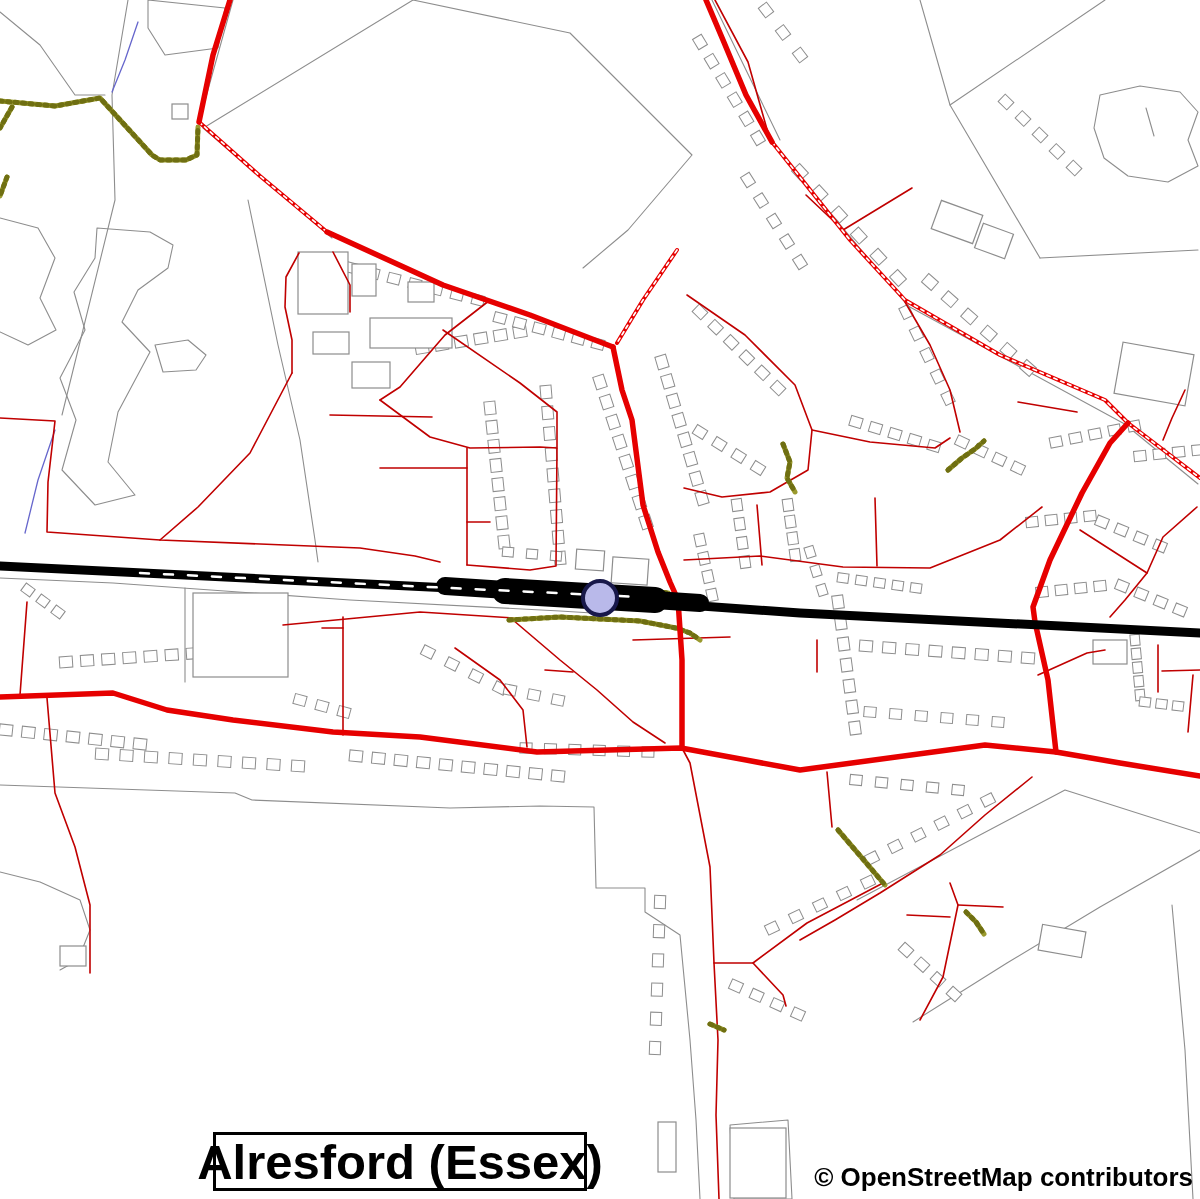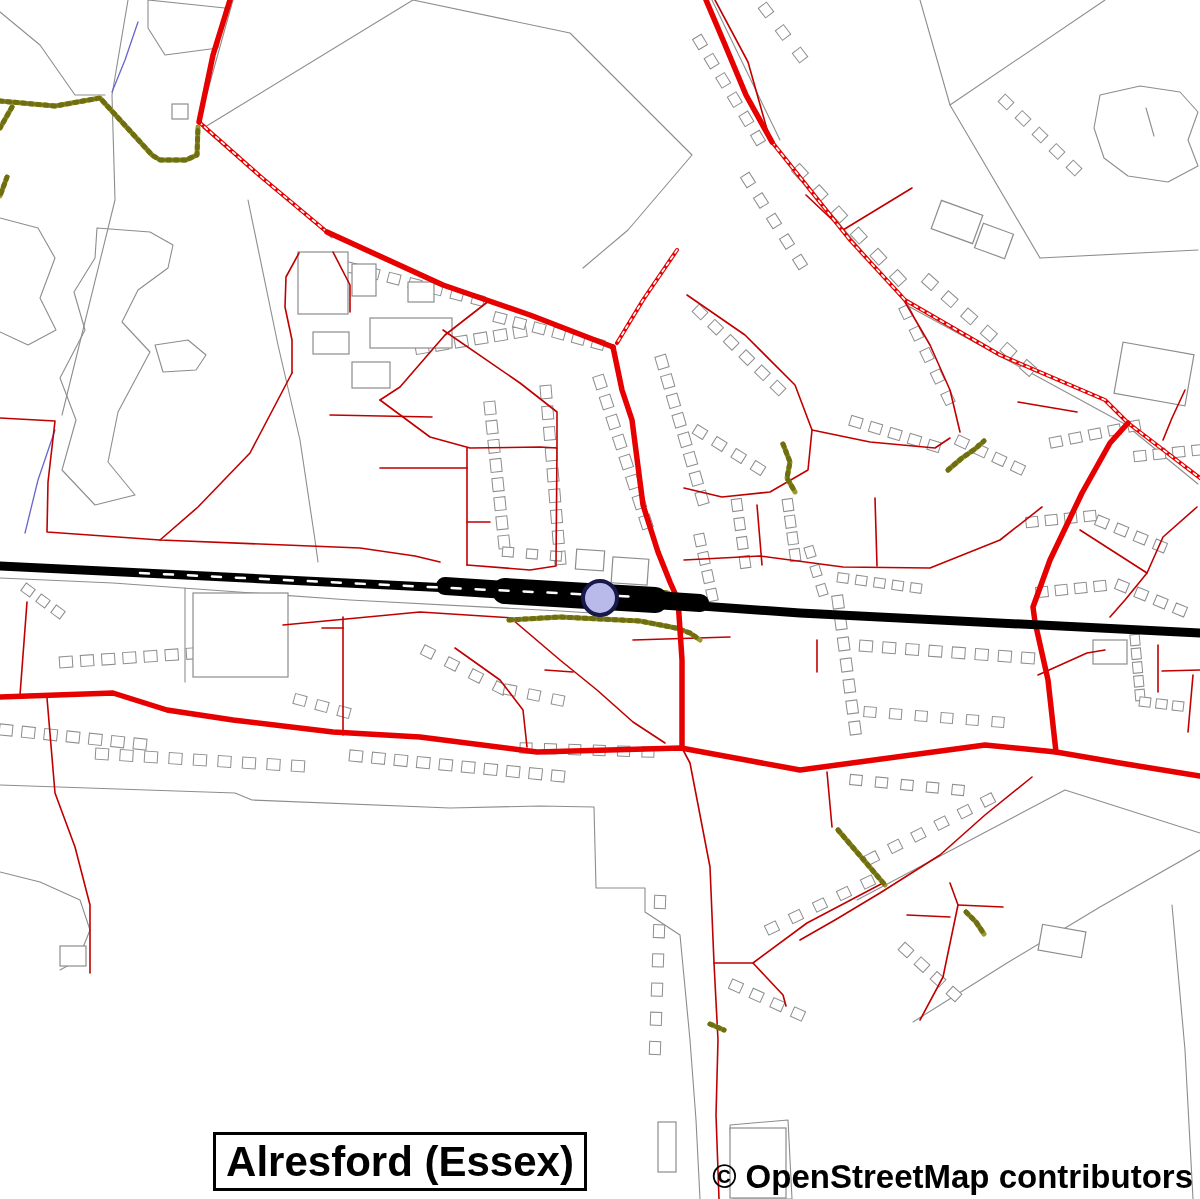--- a/index.html
+++ b/index.html
@@ -2,23 +2,23 @@
 <html><head>
 <meta charset="utf-8">
 <style>
   html,body{margin:0;padding:0;background:#fff;}
   #viewport{position:relative;width:1200px;height:1199px;background:#fff;overflow:hidden;
             font-family:"Liberation Sans", sans-serif;}
   #map-svg{position:absolute;left:0;top:0;}
   #title-box{position:absolute;left:213px;top:1132px;width:374px;height:59px;
              background:#fff;border:3px solid #000;box-sizing:border-box;
              display:flex;align-items:center;justify-content:center;}
-  #title-box span{font-size:42px;font-weight:bold;color:#000;white-space:nowrap;letter-spacing:0px;}
+  #title-box span{font-size:49px;font-weight:bold;color:#000;white-space:nowrap;letter-spacing:0px;}
   #attribution{position:absolute;right:7px;bottom:7px;text-align:right;color:#000;
-               font-weight:bold;font-size:33px;line-height:30px;white-space:nowrap;}
+               font-weight:bold;font-size:26px;line-height:30px;white-space:nowrap;}
 </style>
 </head>
 <body>
 
 <div id="viewport">
   <svg id="map-svg" width="1200" height="1199" viewBox="0 0 1200 1199" style="background: rgb(255, 255, 255);">
       <g>
         <path d="M233 0 L199 122" fill="none" stroke-linecap="round" stroke-linejoin="round" stroke="#8d8d8d" stroke-width="1.1"></path>
         <path d="M203 128 L332 238" fill="none" stroke-linecap="round" stroke-linejoin="round" stroke="#8d8d8d" stroke-width="1.1"></path>
         <path d="M205 127 L413 0" fill="none" stroke-linecap="round" stroke-linejoin="round" stroke="#8d8d8d" stroke-width="1.1"></path>

